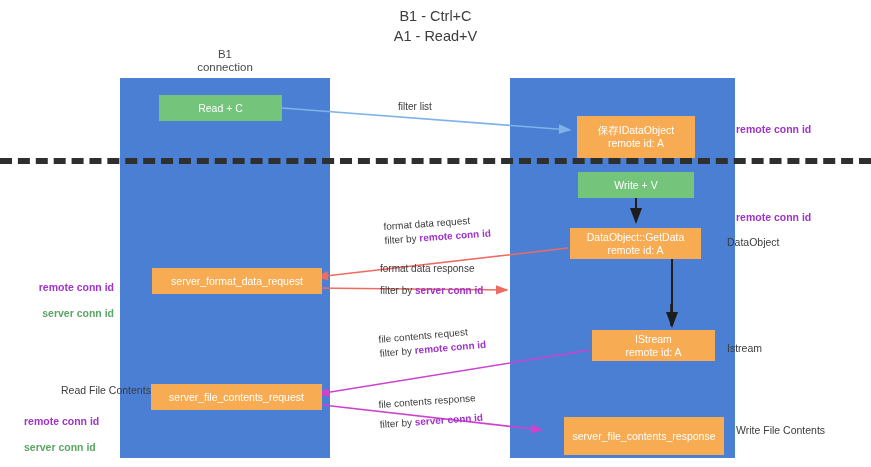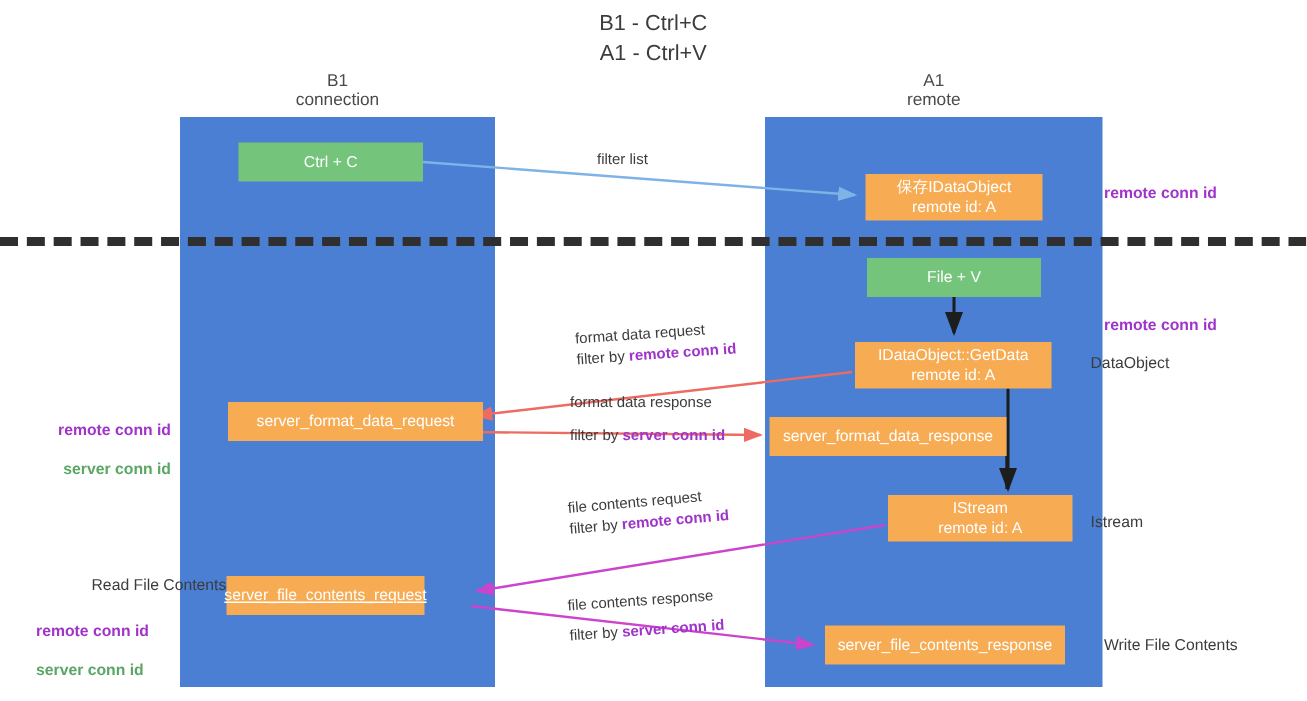--- a/index.html
+++ b/index.html
@@ -60,28 +60,28 @@
     color: #ffffff;
     font-size: 10.5px;
     line-height: 13px;
     padding: 2px 4px;
     white-space: pre-line;
   }
   .node.green { background: #74c47c; }
   .node.orange { background: #f7ab52; }
 
   #n-ctrlc   { left: 159px; top: 95px;  width: 123px; height: 26px; }
-  #n-dataobj { left: 577px; top: 116px; width: 118px; height: 31px; }
+  #n-dataobj { left: 577px; top: 116px; width: 118px; height: 42px; }
   #n-ctrlv   { left: 578px; top: 172px; width: 116px; height: 26px; }
   #n-getdata { left: 570px; top: 228px; width: 131px; height: 31px; }
   #n-sfdreq  { left: 152px; top: 268px; width: 170px; height: 26px; }
   #n-sfdres  { left: 513px; top: 278px; width: 158px; height: 26px; }
   #n-istream { left: 592px; top: 330px; width: 123px; height: 31px; }
-  #n-sfcreq  { left: 151px; top: 384px; width: 132px; height: 26px; text-decoration: underline; }
-  #n-sfcres  { left: 550px; top: 417px; width: 160px; height: 26px; }
+  #n-sfcreq  { left: 151px; top: 384px; width: 171px; height: 26px; }
+  #n-sfcres  { left: 564px; top: 417px; width: 160px; height: 38px; }
 
   
   .side-note {
     font-size: 10.5px;
     line-height: 13px;
     font-weight: bold;
     white-space: pre-line;
   }
   .purple { color: #a033c9; }
   .green-txt { color: #5aa664; }
@@ -127,26 +127,24 @@
     left: 0; top: 158px; width: 871px; height: 0;
     border-top: 6px dashed #2f2f2f;
   }
 </style>
 </head>
 <body>
 
 <div id="stage">
 
   <div class="abs" id="title">B1 - Ctrl+C
-A1 - Ctrl+V</div>
+A1 - Read+V</div>
 
   <div class="abs col-header" id="hdr-b1">B1
 connection</div>
-  <div class="abs col-header" id="hdr-a1">A1
-remote</div>
 
   <div class="abs lane" id="lane-b1"></div>
   <div class="abs lane" id="lane-a1"></div>
 
   <svg class="abs" id="edges" viewBox="0 0 871 467">
     <defs>
       <marker id="ah-blue" markerWidth="8" markerHeight="8" refX="7" refY="3" orient="auto">
         <path d="M0,0 L8,3 L0,6 z" fill="#7fb3e8"></path>
       </marker>
       <marker id="ah-red" markerWidth="8" markerHeight="8" refX="7" refY="3" orient="auto">
@@ -172,28 +170,27 @@
 
     <path d="M671,304 L671,326" stroke="#1d1d1d" stroke-width="1.6" fill="none"></path>
 
     <path d="M590,350 L318,394" stroke="#cc44cc" stroke-width="1.6" fill="none" marker-end="url(#ah-magenta)"></path>
 
     <path d="M314,404 L542,430" stroke="#cc44cc" stroke-width="1.6" fill="none" marker-end="url(#ah-magenta)"></path>
   </svg>
 
   <div class="abs" id="divider"></div>
 
-  <div class="abs node green" id="n-ctrlc">Ctrl + C</div>
+  <div class="abs node green" id="n-ctrlc">Read + C</div>
   <div class="abs node orange" id="n-dataobj">保存IDataObject
 remote id: A</div>
-  <div class="abs node green" id="n-ctrlv">File + V</div>
-  <div class="abs node orange" id="n-getdata">IDataObject::GetData
+  <div class="abs node green" id="n-ctrlv">Write + V</div>
+  <div class="abs node orange" id="n-getdata">DataObject::GetData
 remote id: A</div>
   <div class="abs node orange" id="n-sfdreq">server_format_data_request</div>
-  <div class="abs node orange" id="n-sfdres">server_format_data_response</div>
   <div class="abs node orange" id="n-istream">IStream
 remote id: A</div>
   <div class="abs node orange" id="n-sfcreq">server_file_contents_request</div>
   <div class="abs node orange" id="n-sfcres">server_file_contents_response</div>
 
   <div class="abs edge-label" id="lbl-formatlist">filter list</div>
 
   <div class="abs edge-label" id="lbl-fdreq">
     <div>format data request</div>
     <div><span>filter by </span><span class="lbl-purple">remote conn id</span></div>

